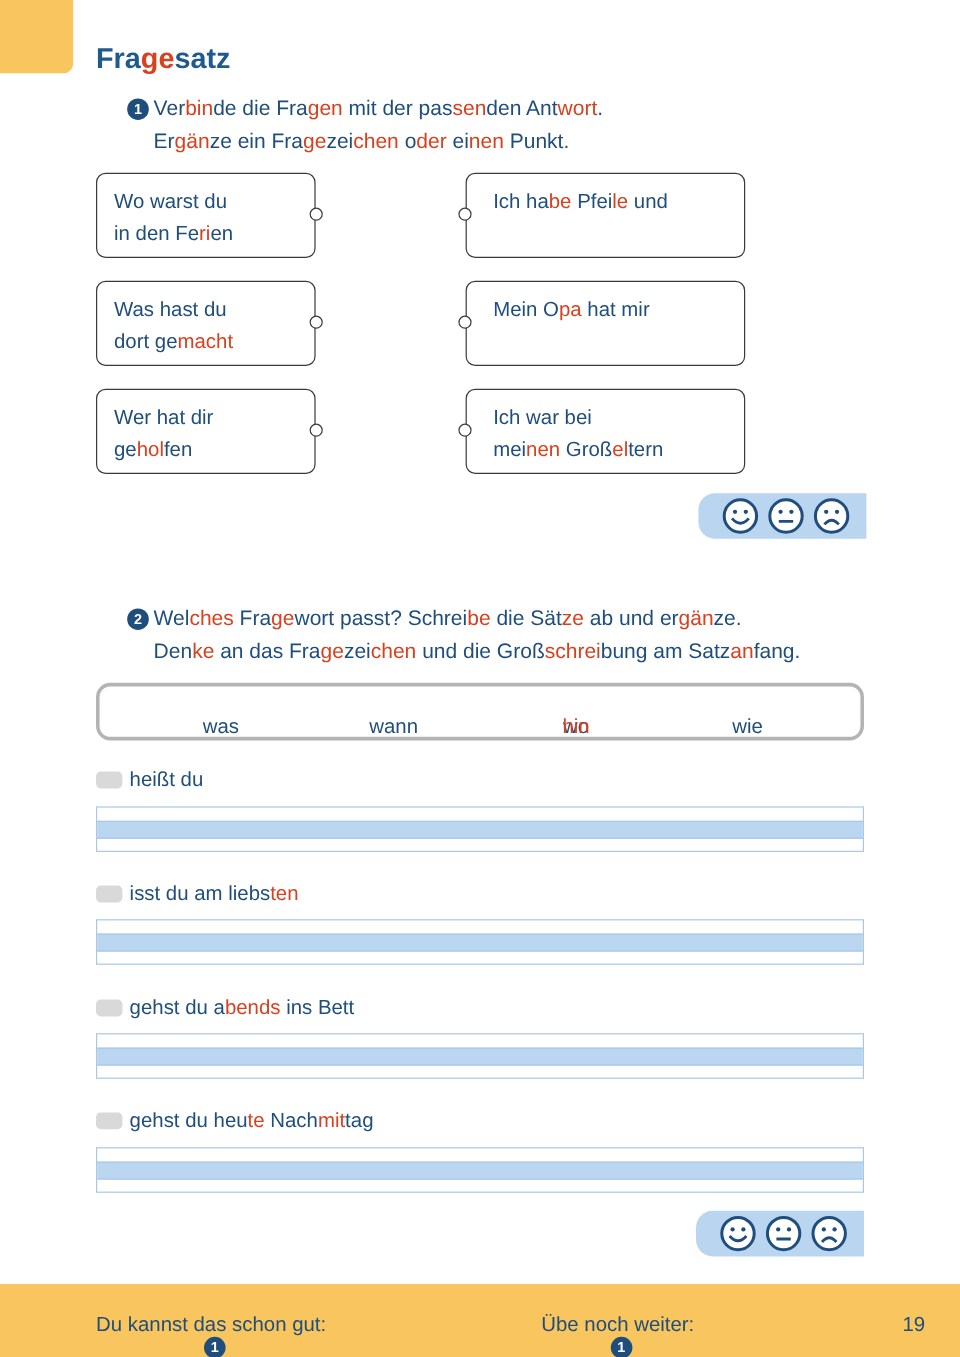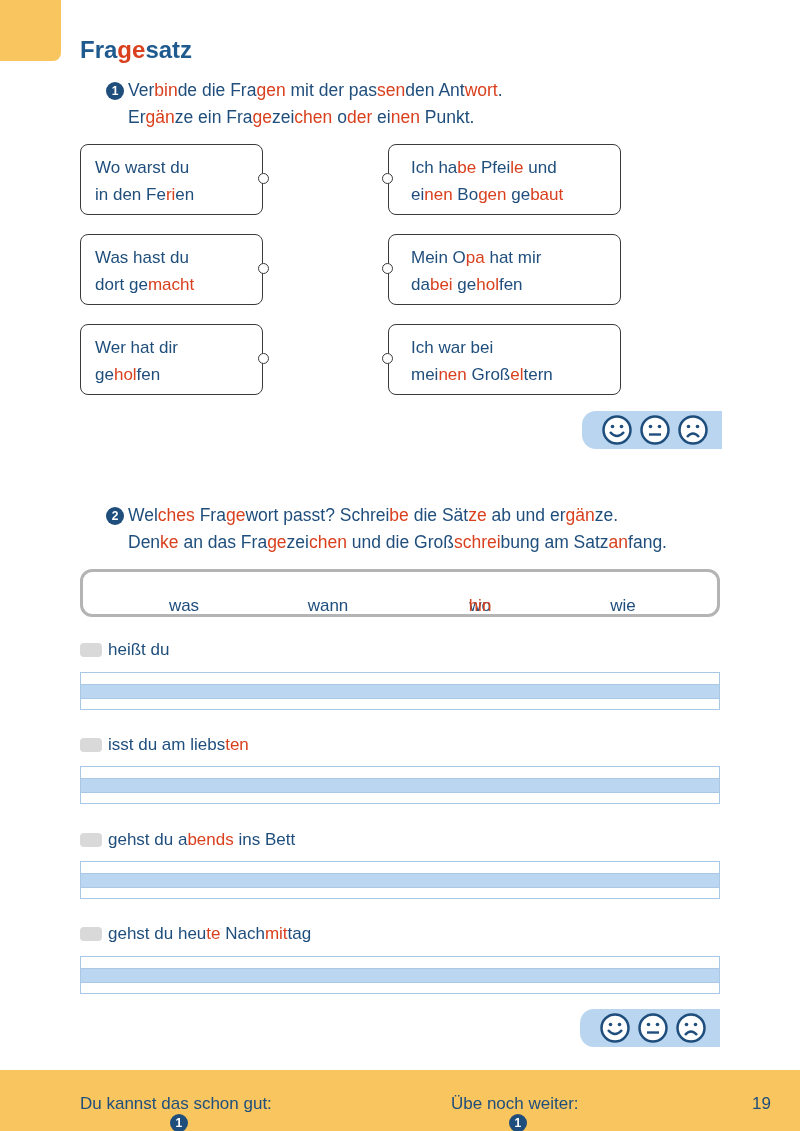--- a/index.html
+++ b/index.html
@@ -52,26 +52,24 @@
     <span class="dot"></span>
   </div>
 <div class="card left" style="left:80px;top:324px">
     <div><span>Wer hat dir</span></div>
     <div><span>ge</span><span class="r">hol</span><span>fen</span></div>
     <span class="dot"></span>
   </div>
 
 <div class="card right" style="left:388px;top:144px">
     <div><span>Ich ha</span><span class="r">be</span><span> Pfei</span><span class="r">le</span><span> und</span></div>
-    <div><span>ei</span><span class="r">nen</span><span> Bo</span><span class="r">gen</span><span> ge</span><span class="r">baut</span></div>
     <span class="dot"></span>
   </div>
 <div class="card right" style="left:388px;top:234px">
     <div><span>Mein O</span><span class="r">pa</span><span> hat mir</span></div>
-    <div><span>da</span><span class="r">bei</span><span> ge</span><span class="r">hol</span><span>fen</span></div>
     <span class="dot"></span>
   </div>
 <div class="card right" style="left:388px;top:324px">
     <div><span>Ich war bei</span></div>
     <div><span>mei</span><span class="r">nen</span><span> Groß</span><span class="r">el</span><span>tern</span></div>
     <span class="dot"></span>
   </div>
 
 <div class="smileys" style="left:582px;top:411px">
   <svg viewBox="0 0 32 32">

